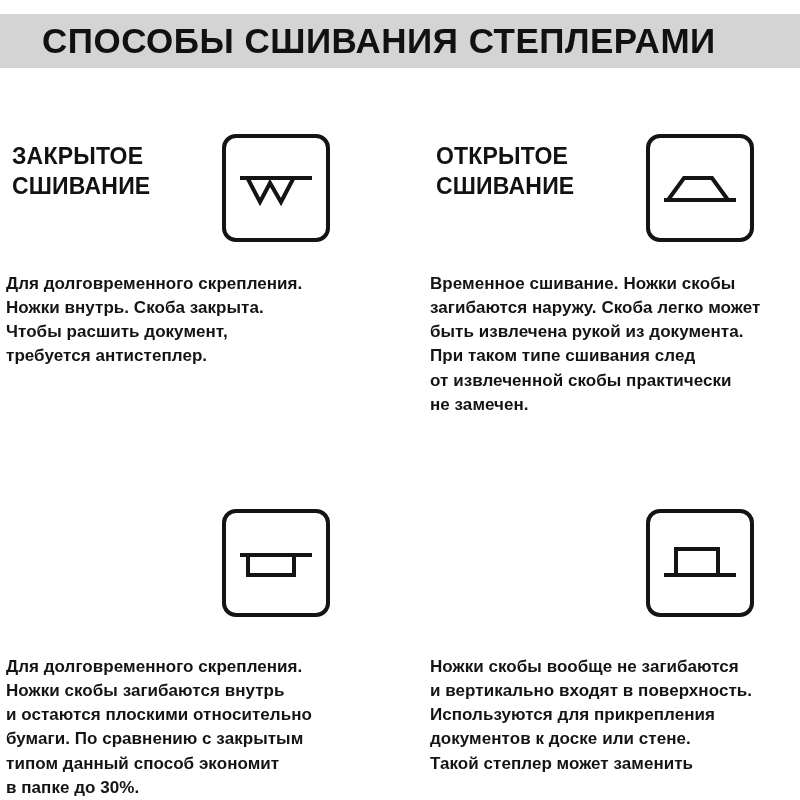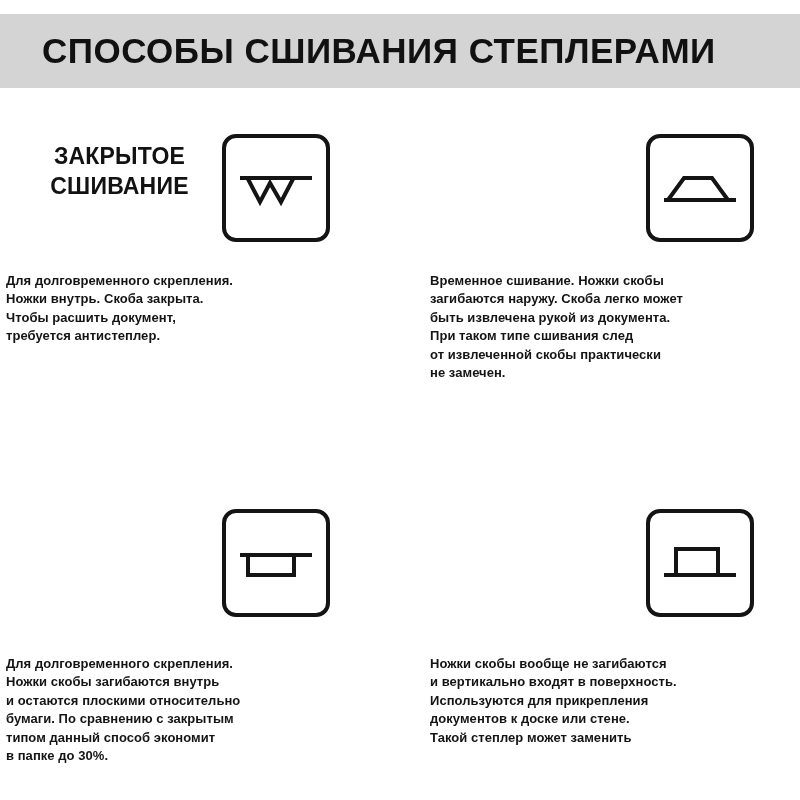--- a/index.html
+++ b/index.html
@@ -21,21 +21,21 @@
     height: 800px;
     box-sizing: border-box;
   }
 
   
   .header-band {
     position: absolute;
     left: 0;
     top: 14px;
     width: 800px;
-    height: 74px;
+    height: 54px;
     background: #d4d4d4;
     display: flex;
     align-items: center;
   }
   .header-title {
     font-size: 35px;
     font-weight: bold;
     letter-spacing: 0.5px;
     color: #111111;
     padding-left: 42px;
@@ -73,21 +73,20 @@
   .method-title {
     position: absolute;
     left: 6px;
     top: 22px;
     font-size: 23px;
     font-weight: bold;
     line-height: 1.30;
     letter-spacing: 0.2px;
     color: #121212;
     max-width: 215px;
-    text-align: center;
   }
   .cell.c3 .method-title,
   .cell.c4 .method-title {
     top: 10px;
   }
 
   
   .icon-box {
     position: absolute;
     top: 14px;
@@ -99,21 +98,21 @@
     background: #ffffff;
   }
   .cell.c1 .icon-box { left: 216px; }
   .cell.c2 .icon-box { left: 216px; }
   .cell.c3 .icon-box { left: 216px; top: 14px; }
   .cell.c4 .icon-box { left: 216px; top: 14px; }
   .icon-box svg { display: block; }
 
   .desc {
     margin-top: 4px;
-    font-size: 13px;
+    font-size: 17px;
     font-weight: bold;
     line-height: 1.42;
     color: #141414;
     white-space: pre-line;
     letter-spacing: 0.05px;
   }
   .cell.c1 .desc, .cell.c2 .desc { margin-top: 22px; }
   .cell.c3 .desc, .cell.c4 .desc { margin-top: 30px; }
 </style>
 </head>
@@ -142,20 +141,22 @@
         <div class="desc">Для долговременного скрепления.
 Ножки внутрь. Скоба закрыта.
 Чтобы расшить документ,
 требуется антистеплер.</div>
       </div>
     </div>
 
     <div class="cell c2">
       <div class="pad">
         <div class="head-row">
+          <div class="method-title">ОТКРЫТОЕ
+СШИВАНИЕ</div>
           <div class="icon-box">
             <svg width="100" height="100" viewBox="0 0 100 100">
               <path d="M14 62 L86 62" stroke="#141414" stroke-width="4" fill="none"></path>
               <path d="M18 62 L34 40 L62 40 L78 62" stroke="#141414" stroke-width="4" fill="none" stroke-linejoin="miter"></path>
             </svg>
           </div>
         </div>
         <div class="desc">Временное сшивание. Ножки скобы
 загибаются наружу. Скоба легко может
 быть извлечена рукой из документа.

